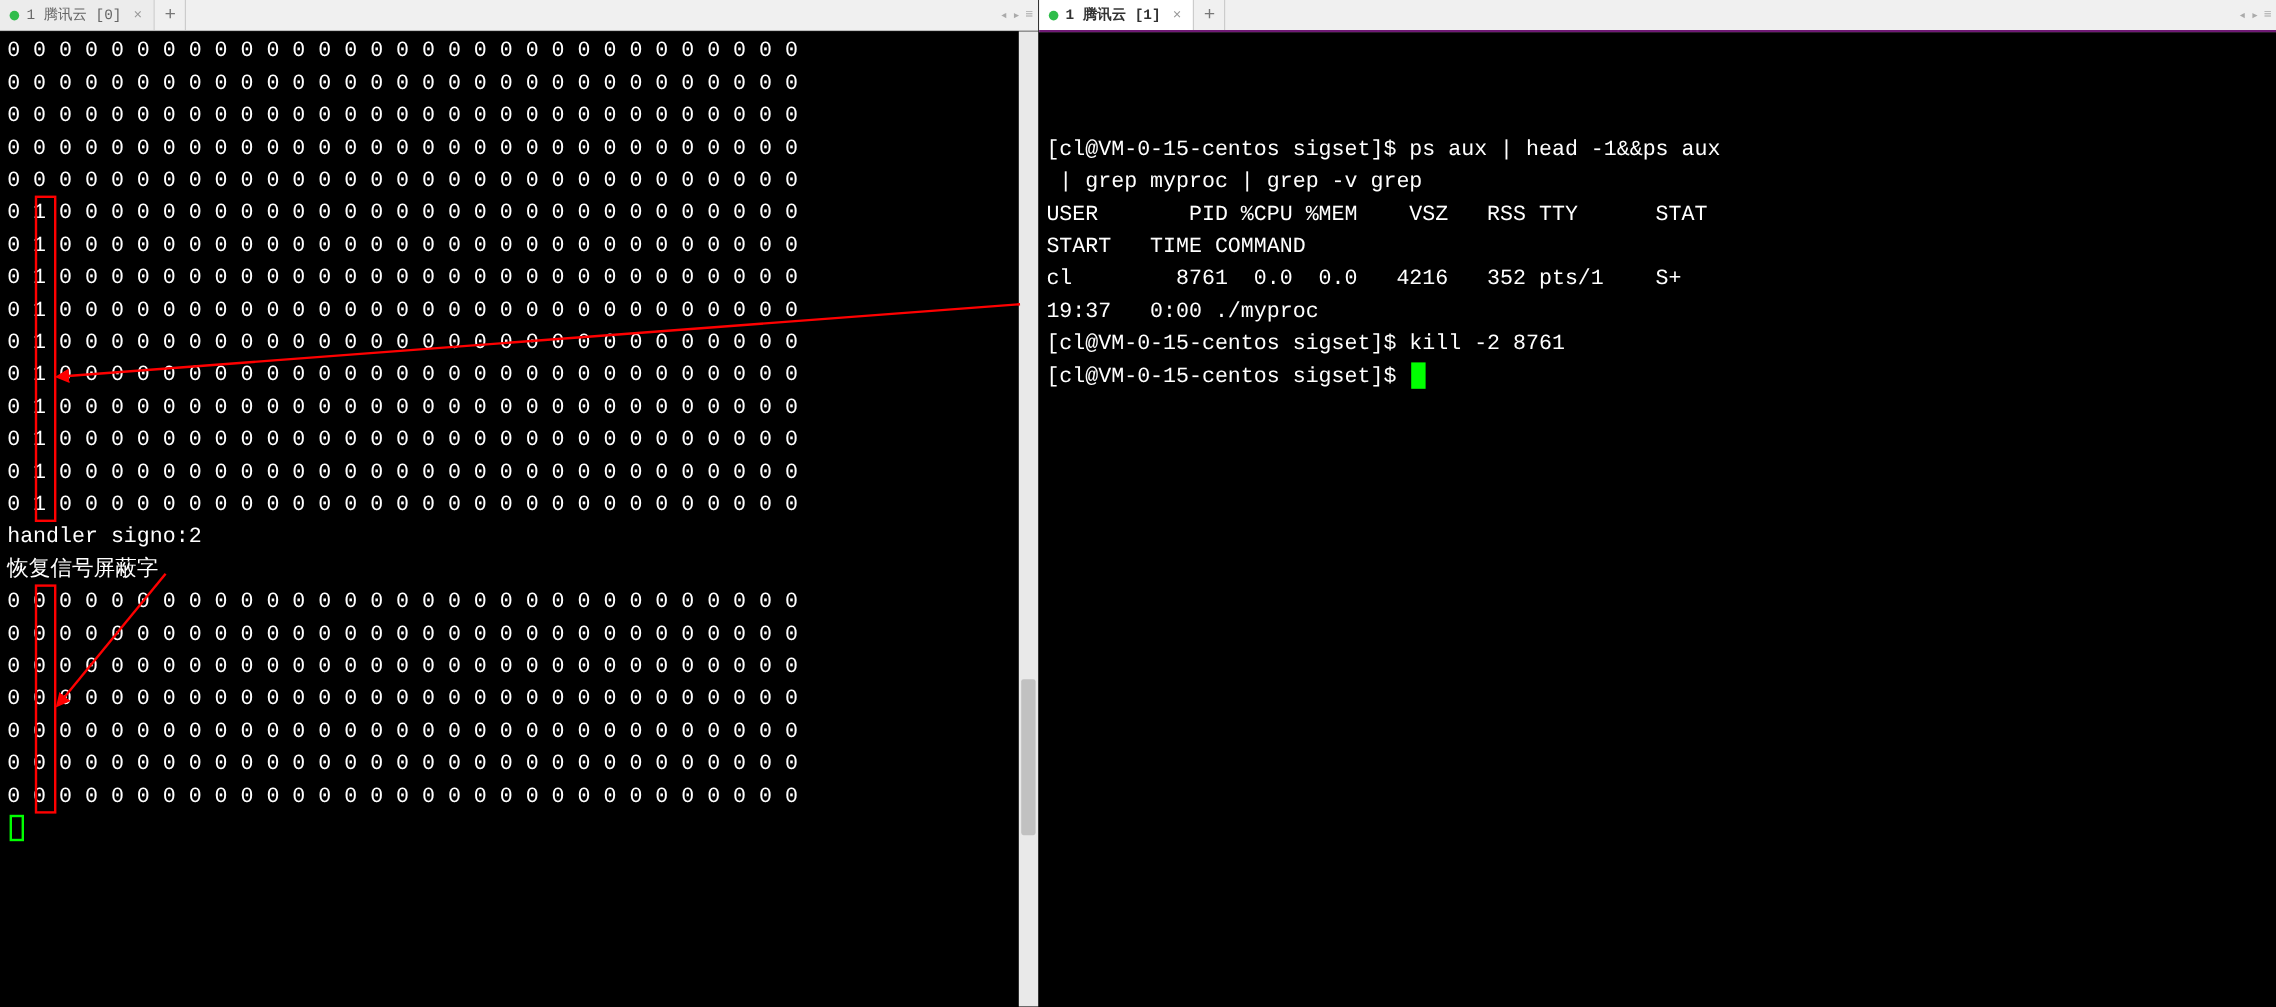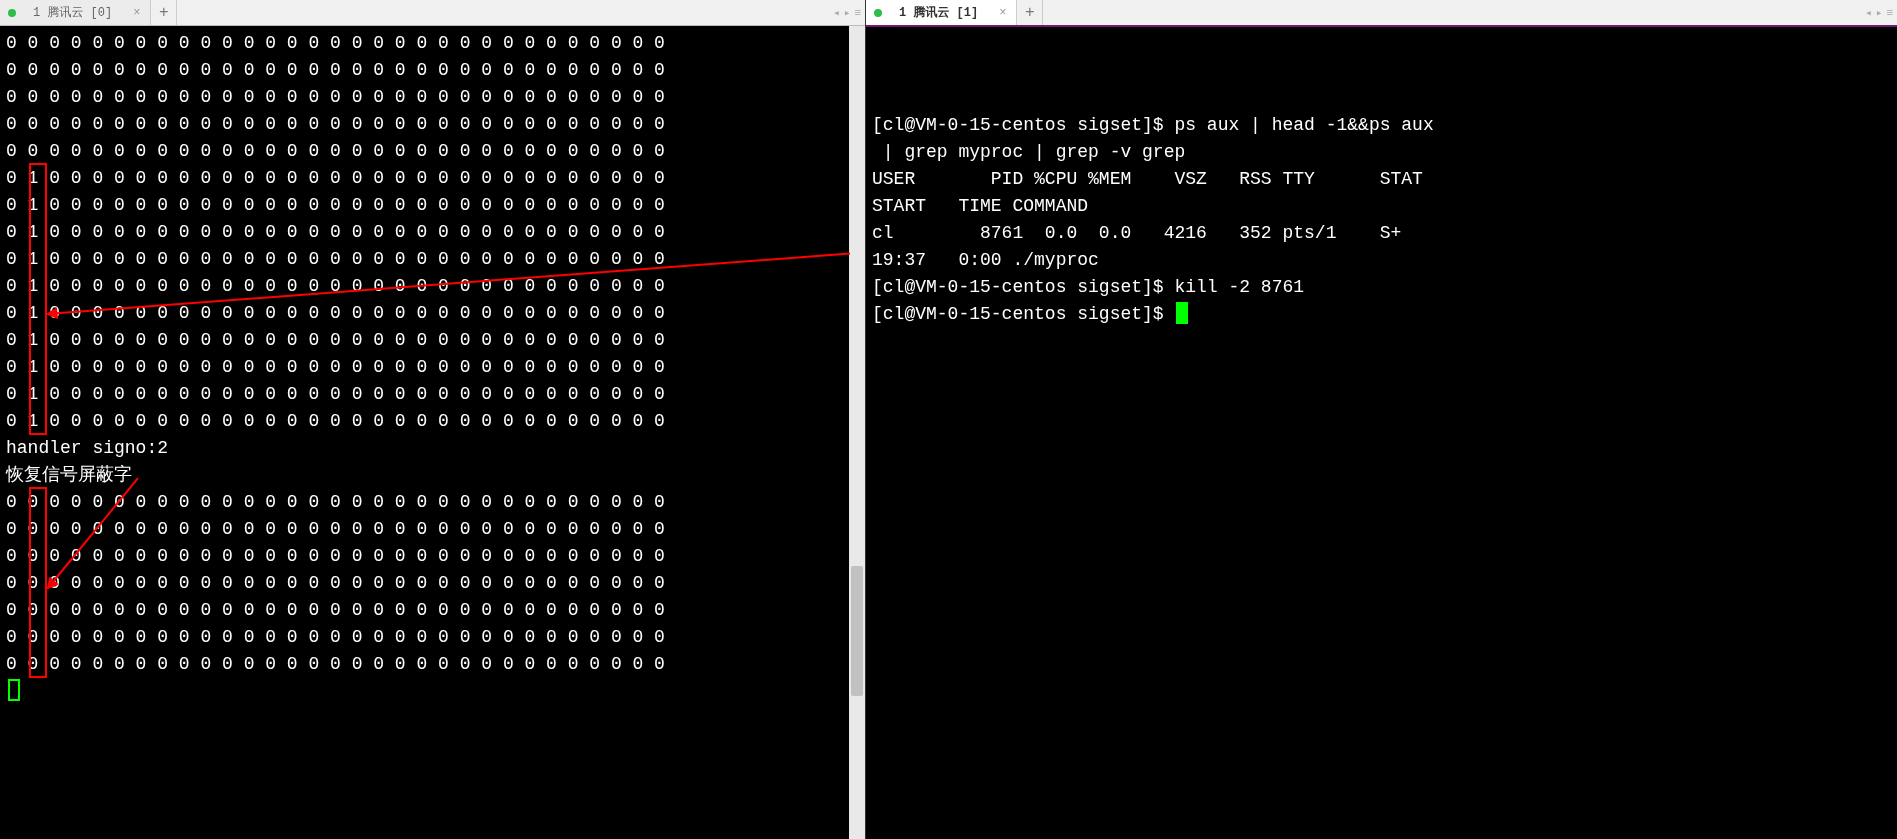--- a/index.html
+++ b/index.html
@@ -32,21 +32,21 @@
     position: relative;
   }
   .tabbar.active {
     border-bottom: 2px solid #701a75;
     height: 27px;
   }
   .tab {
     display: flex;
     align-items: center;
     padding: 0 10px 0 8px;
-    gap: 17px;
+    gap: 6px;
     font-size: 12px;
     background: #fff;
     border-right: 1px solid #ccc;
     cursor: pointer;
     color: #333;
     justify-content: center;
   }
   .tab .dot {
     width: 8px; height: 8px; border-radius: 50%; background: #2fbd4a; display: inline-block;
   }

